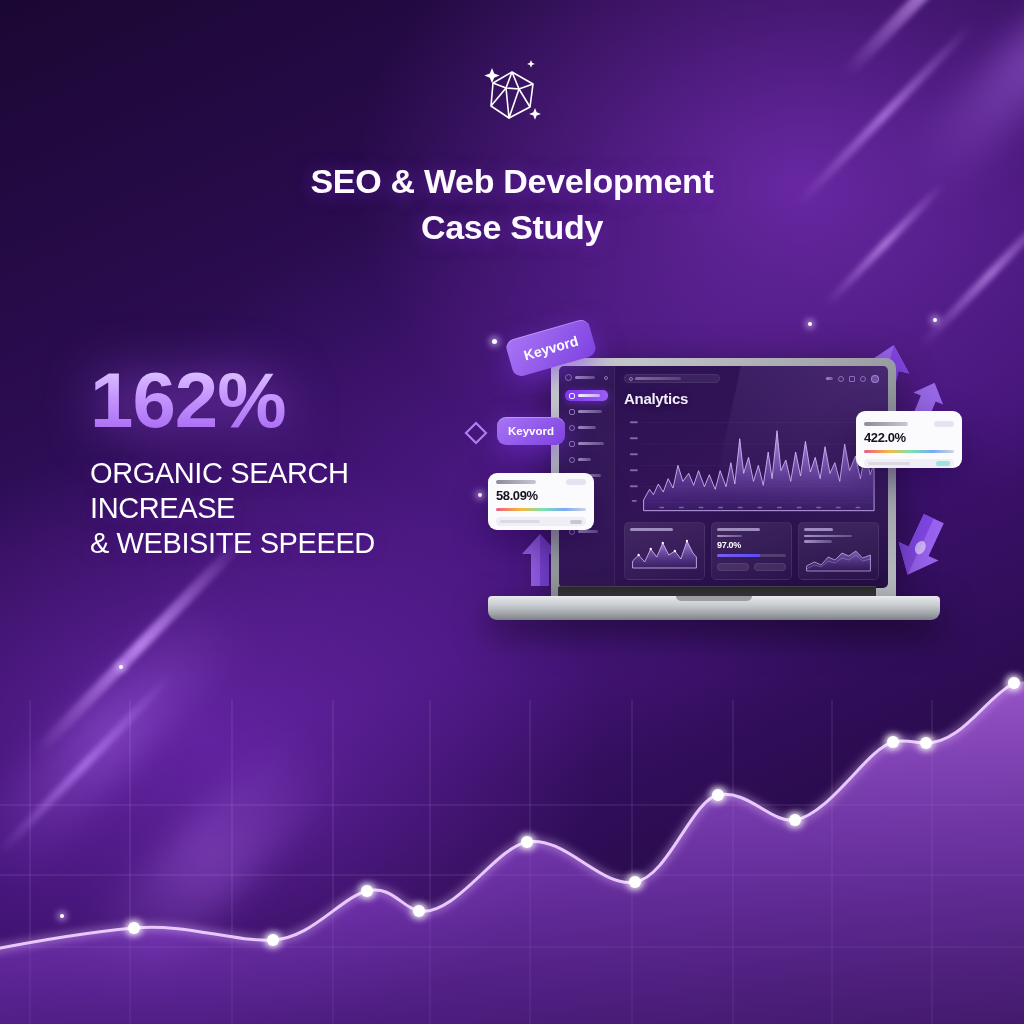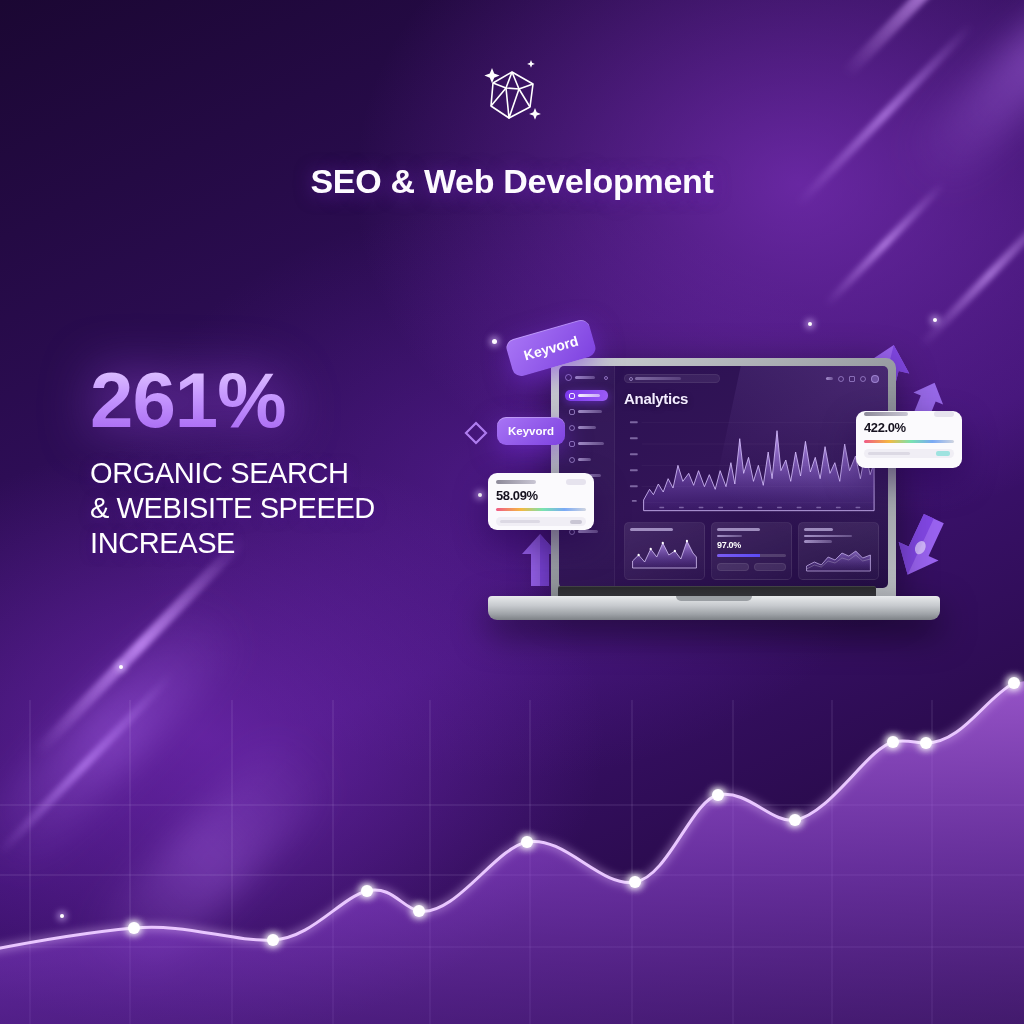--- a/index.html
+++ b/index.html
@@ -166,29 +166,30 @@
         </g>
         <g fill="#ffffff">
           <path d="M19 10 l2.2 5.4 5.4 2.2 -5.4 2.2 -2.2 5.4 -2.2 -5.4 -5.4 -2.2 5.4 -2.2 Z"></path>
           <path d="M62 50 l1.7 4.2 4.2 1.7 -4.2 1.7 -1.7 4.2 -1.7 -4.2 -4.2 -1.7 4.2 -1.7 Z"></path>
           <path d="M58 2 l1.1 2.8 2.8 1.1 -2.8 1.1 -1.1 2.8 -1.1 -2.8 -2.8 -1.1 2.8 -1.1 Z"></path>
         </g>
       </svg>
     </div>
     <div class="title">
       <div>SEO &amp; Web Development</div>
+      <div>Case Study</div>
     </div>
   </div>
 
   <div class="statblock">
-    <div class="bignum">261%</div>
+    <div class="bignum">162%</div>
     <div class="statlines">
       <div class="statline">ORGANIC SEARCH</div>
+      <div class="statline">INCREASE</div>
       <div class="statline">&amp; WEBISITE SPEEED</div>
-      <div class="statline">INCREASE</div>
     </div>
   </div>
 
   <div class="laptop">
 
     <svg class="arrow3d" style="left:370px; top:-18px;" width="56" height="72" viewBox="0 0 56 72">
       <g transform="rotate(14 28 36)">
         <path d="M28 4 L50 28 L39 28 L39 62 L17 62 L17 28 L6 28 Z" fill="#9a63f0"></path>
         <path d="M28 4 L50 28 L39 28 L39 62 L28 62 Z" fill="#8247e4"></path>
         <ellipse cx="28" cy="32" rx="5" ry="7" fill="#e3d2ff" opacity=".85"></ellipse>
@@ -387,21 +388,21 @@
       <div class="chip" style="width:20px;height:6px;"></div>
     </div>
     <div class="val" style="font-size:13px; margin-top:3px;">58.09%</div>
     <div class="bar"></div>
     <div class="foot" style="height:9px;">
       <div style="height:3px;width:40px;border-radius:2px;background:#dcd9e4;"></div>
       <div style="height:4px;width:12px;border-radius:2px;background:#c9c6d4;"></div>
     </div>
   </div>
 
-  <div class="wcard" style="left:856px; top:411px; width:106px; height:57px; padding:0 8px;">
+  <div class="wcard" style="left:856px; top:411px; width:106px; height:57px; padding:10px 8px;">
     <div style="display:flex; align-items:center; justify-content:space-between;">
       <div class="lbl" style="width:44px;height:3.5px;"></div>
       <div class="chip" style="width:20px;height:6px;"></div>
     </div>
     <div class="val" style="font-size:13px; margin-top:3px;">422.0%</div>
     <div class="bar"></div>
     <div class="foot" style="height:9px;">
       <div style="height:3px;width:42px;border-radius:2px;background:#dcd9e4;"></div>
       <div style="height:5px;width:14px;border-radius:2px;background:#9fe3e0;"></div>
     </div>

